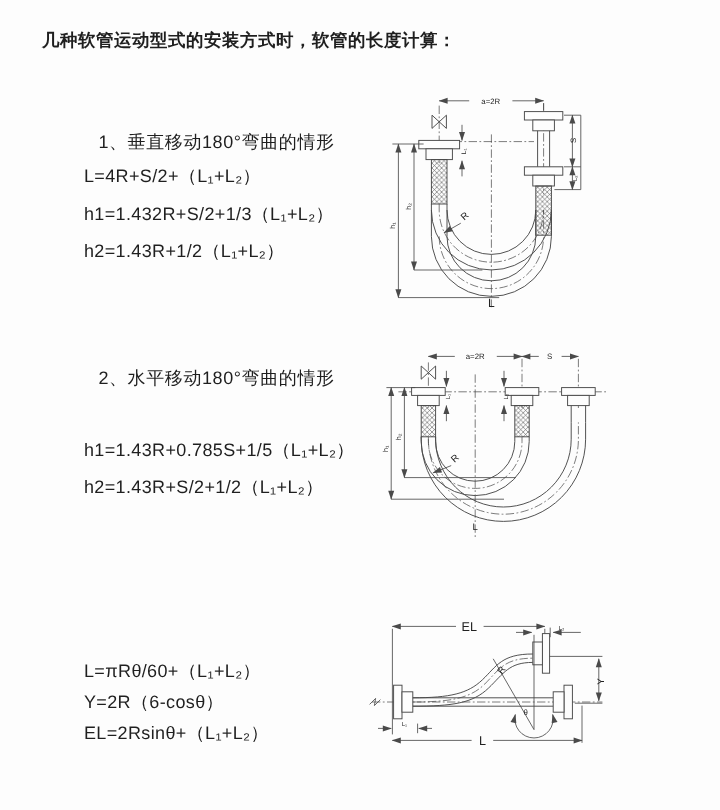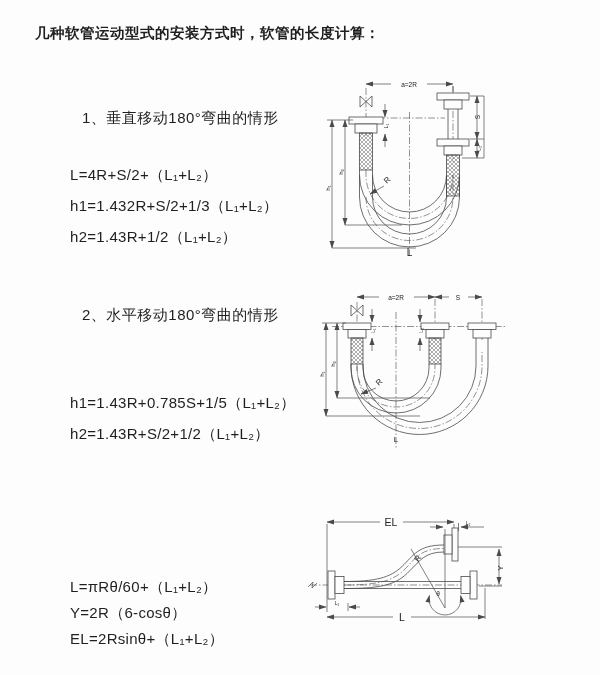--- a/index.html
+++ b/index.html
@@ -10,21 +10,21 @@
   .page-title{
     position:absolute;left:35px;top:24px;font-size:14.5px;font-weight:600;
     letter-spacing:0.5px;white-space:nowrap;
   }
   .sec-heading{
     position:absolute;left:46px;font-size:15px;font-weight:400;
     letter-spacing:0.5px;white-space:nowrap;margin-left:36px;
   }
   .formula{
     position:absolute;left:70px;font-size:15px;font-weight:400;
-    letter-spacing:0.3px;white-space:nowrap;margin-top:28px;
+    letter-spacing:0.3px;white-space:nowrap;
   }
   .dgm{position:absolute;}
   .ln{stroke:#4a4a4a;stroke-width:0.8;fill:none;}
   .fl{stroke:#4a4a4a;stroke-width:0.8;fill:#fdfdfd;}
   .dim{stroke:#4a4a4a;stroke-width:0.7;fill:none;}
   .cl{stroke:#4a4a4a;stroke-width:0.6;fill:none;stroke-dasharray:7 2 1.5 2;}
   .lbl{fill:#222;font-family:"Liberation Sans",sans-serif;}
   .hat{stroke:#4a4a4a;stroke-width:0.8;fill:url(#hp1);}
   .hat2{stroke:#4a4a4a;stroke-width:0.8;fill:url(#hp2);}
 </style>

